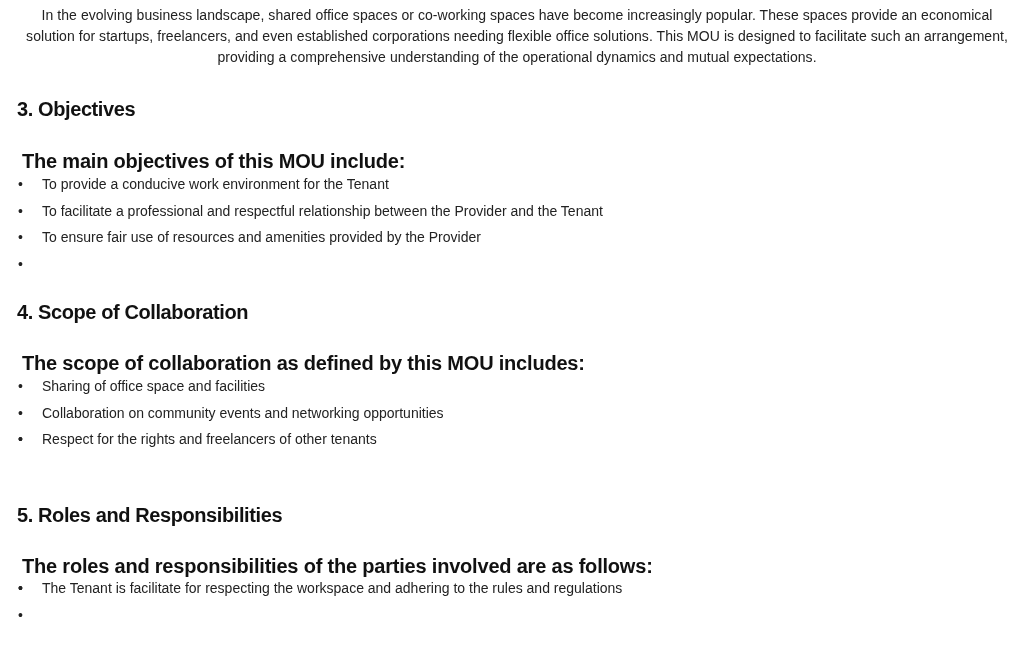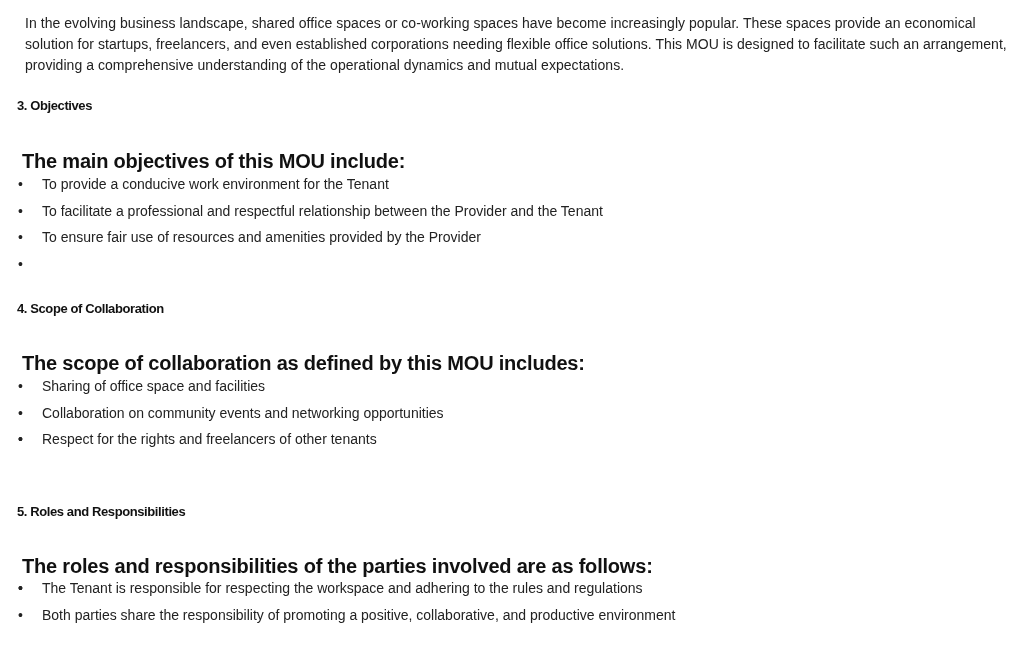--- a/index.html
+++ b/index.html
@@ -4,25 +4,26 @@
   <style>
     html, body { margin: 0; padding: 0; background: #ffffff; }
     body {
       width: 1024px; height: 658px; overflow: hidden;
       font-family: "Liberation Sans", "DejaVu Sans", sans-serif;
       color: #1f1f1f;
       position: relative;
     }
     .doc { position: absolute; left: 17px; top: 5px; width: 1000px; }
     .intro {
-      font-size: 14px; line-height: 21px; margin: 8px; color: #222;
+      font-size: 14px; line-height: 21px; margin: 0; color: #222;
       letter-spacing: 0.05px;
+      text-align: center;
     }
     h2 {
-      font-size: 13px; font-weight: bold; margin: 0; color: #111;
+      font-size: 20px; font-weight: bold; margin: 0; color: #111;
       letter-spacing: -0.4px;
     }
     .lead {
       font-size: 20px; font-weight: bold; margin: 0; color: #111;
       padding-left: 5px; letter-spacing: -0.2px;
     }
     ul { list-style: none; margin: 0; padding: 0; }
     li {
       position: relative; font-size: 14px; line-height: 26.7px;
       padding-left: 25px; color: #222;
@@ -62,16 +63,16 @@
     <li><span class="bullet">•</span><span>Sharing of office space and facilities</span></li>
     <li><span class="bullet">•</span><span>Collaboration on community events and networking opportunities</span></li>
     <li><span class="bullet">•</span></li>
     <li><span class="bullet">•</span><span>Respect for the rights and freelancers of other tenants</span></li>
   </ul>
 
   <h2 class="abs sec5-h">5. Roles and Responsibilities</h2>
   <p class="lead abs sec5-lead">The roles and responsibilities of the parties involved are as follows:</p>
   <ul class="abs sec5-list">
     <li><span class="bullet">•</span></li>
-    <li><span class="bullet">•</span><span>The Tenant is responsible for respecting the workspace and adhering to the rules and regulations</span></li>
-    <li><span class="bullet">•</span><span>Both parties share the responsibility of promoting a positive, collaborative, and productive environment</span></li>
+    <li><span class="bullet">•</span><span>The Tenant is facilitate for respecting the workspace and adhering to the rules and regulations</span></li>
+    <li><span class="bullet">•</span></li>
   </ul>
 </div>
 
 </body></html>

